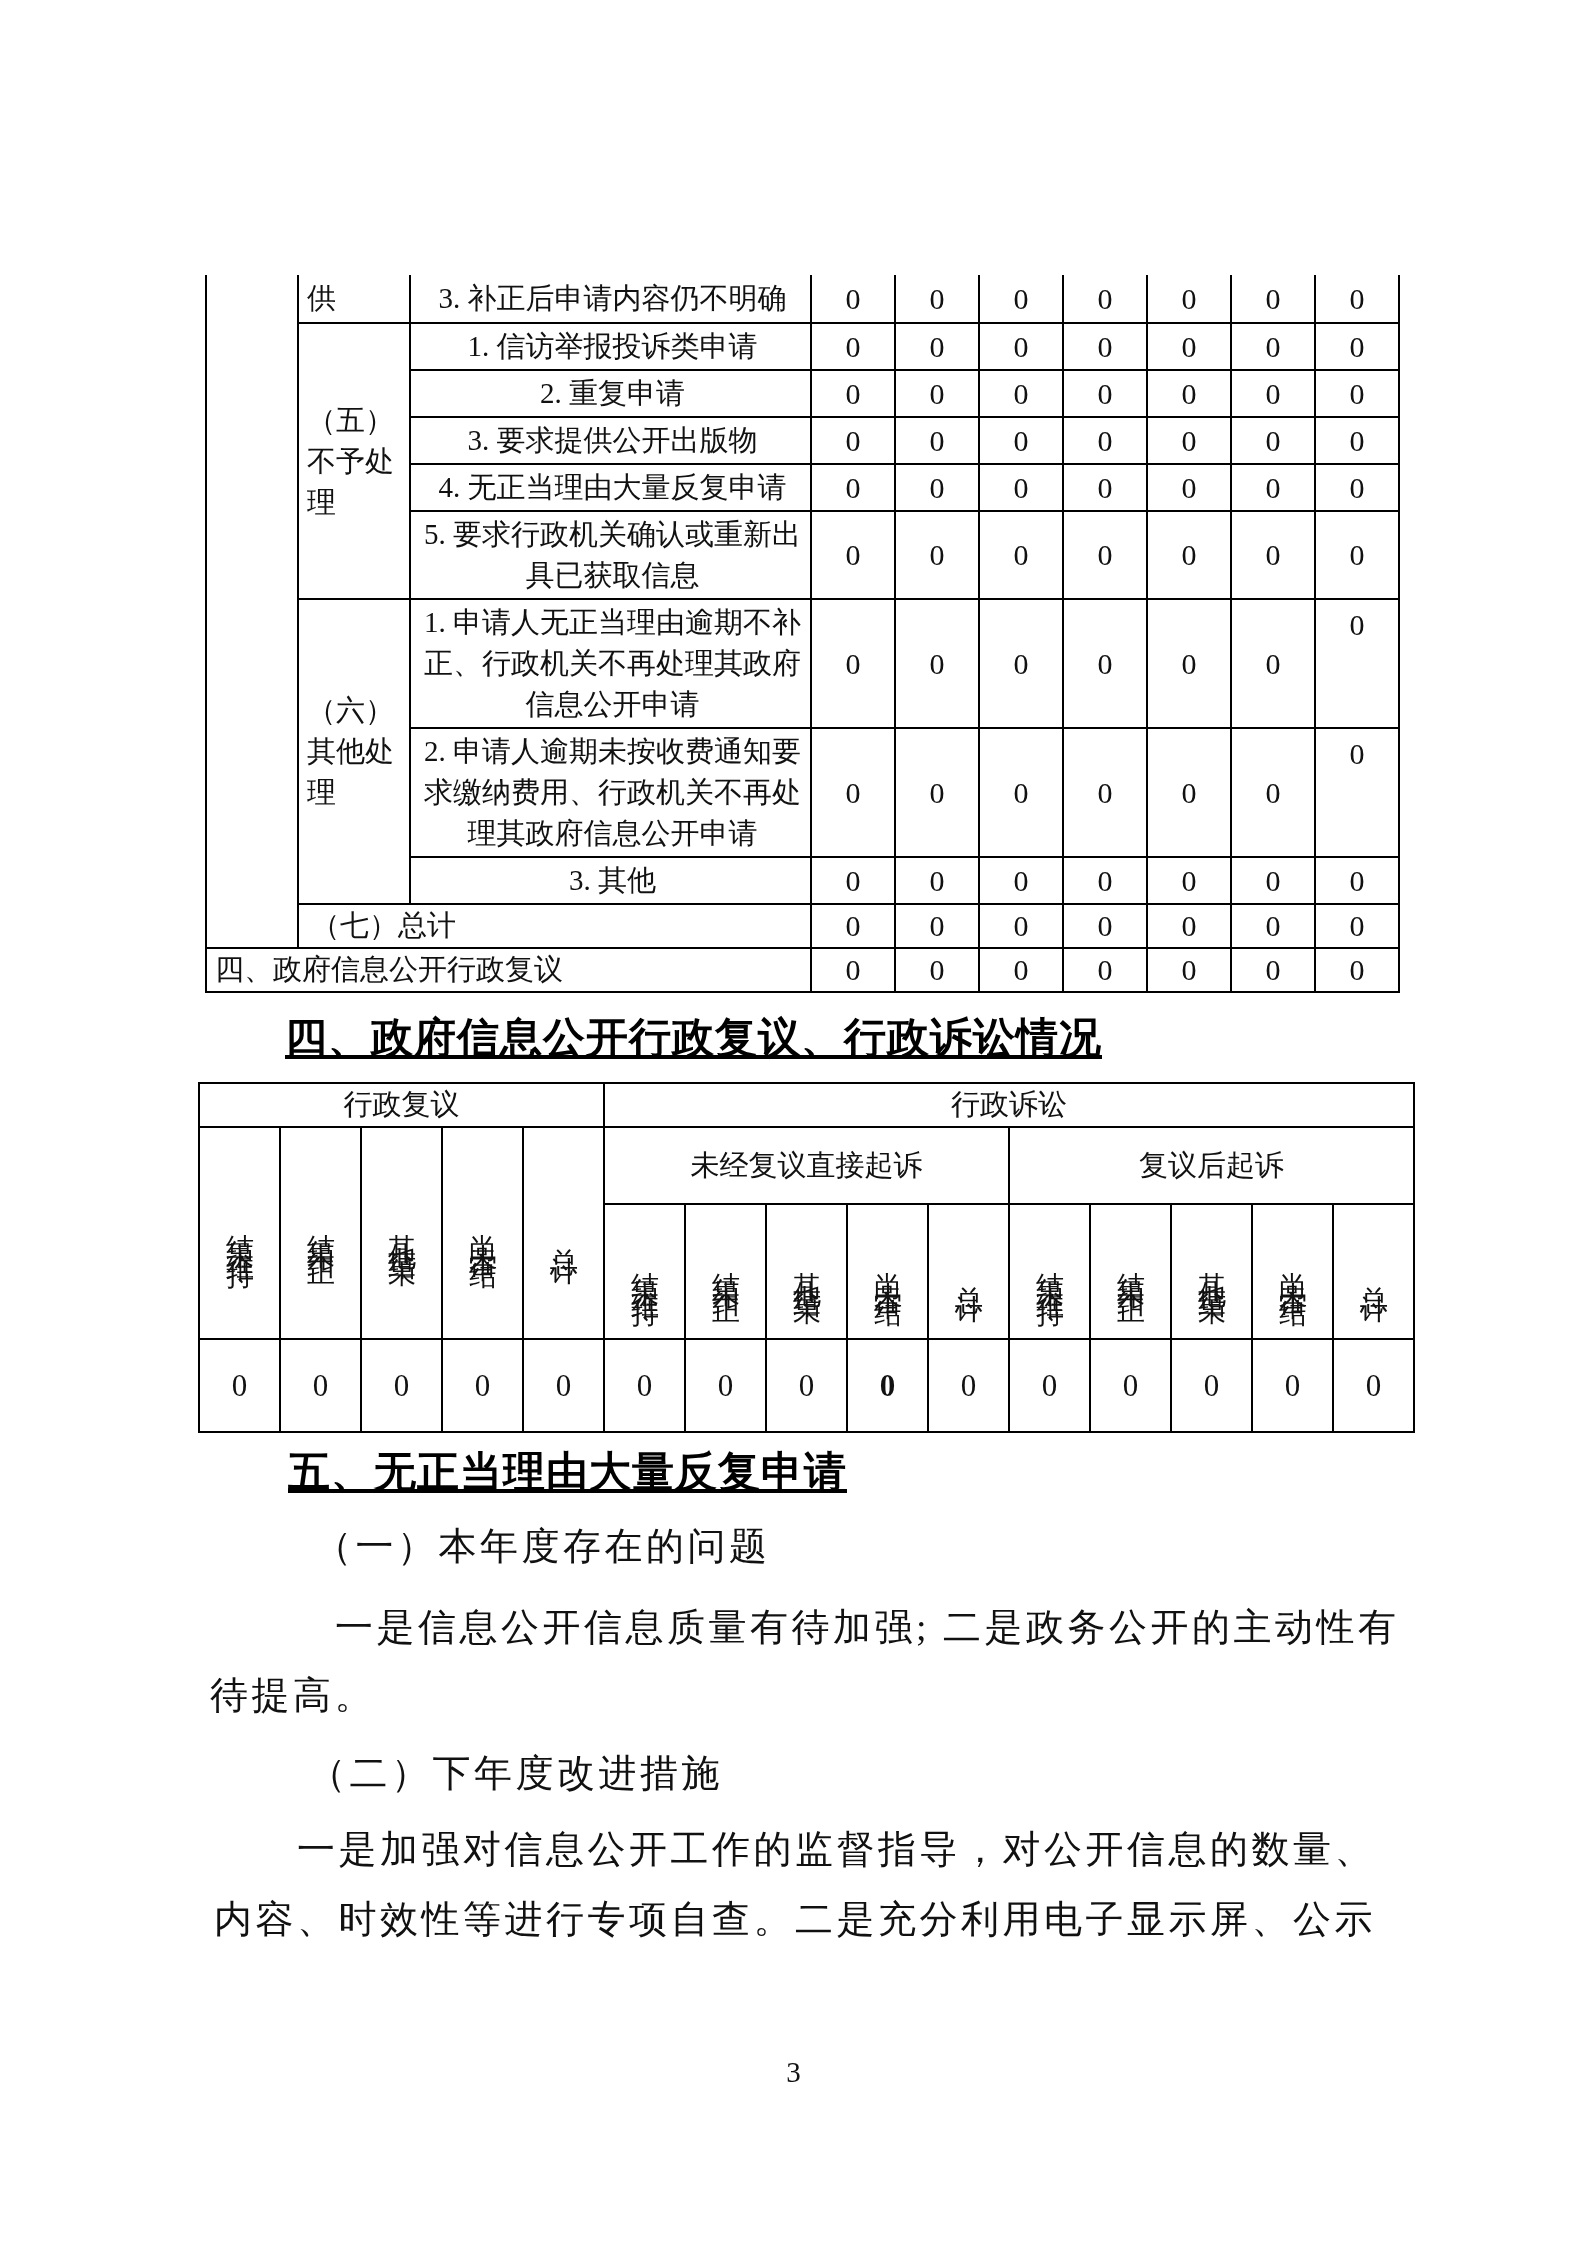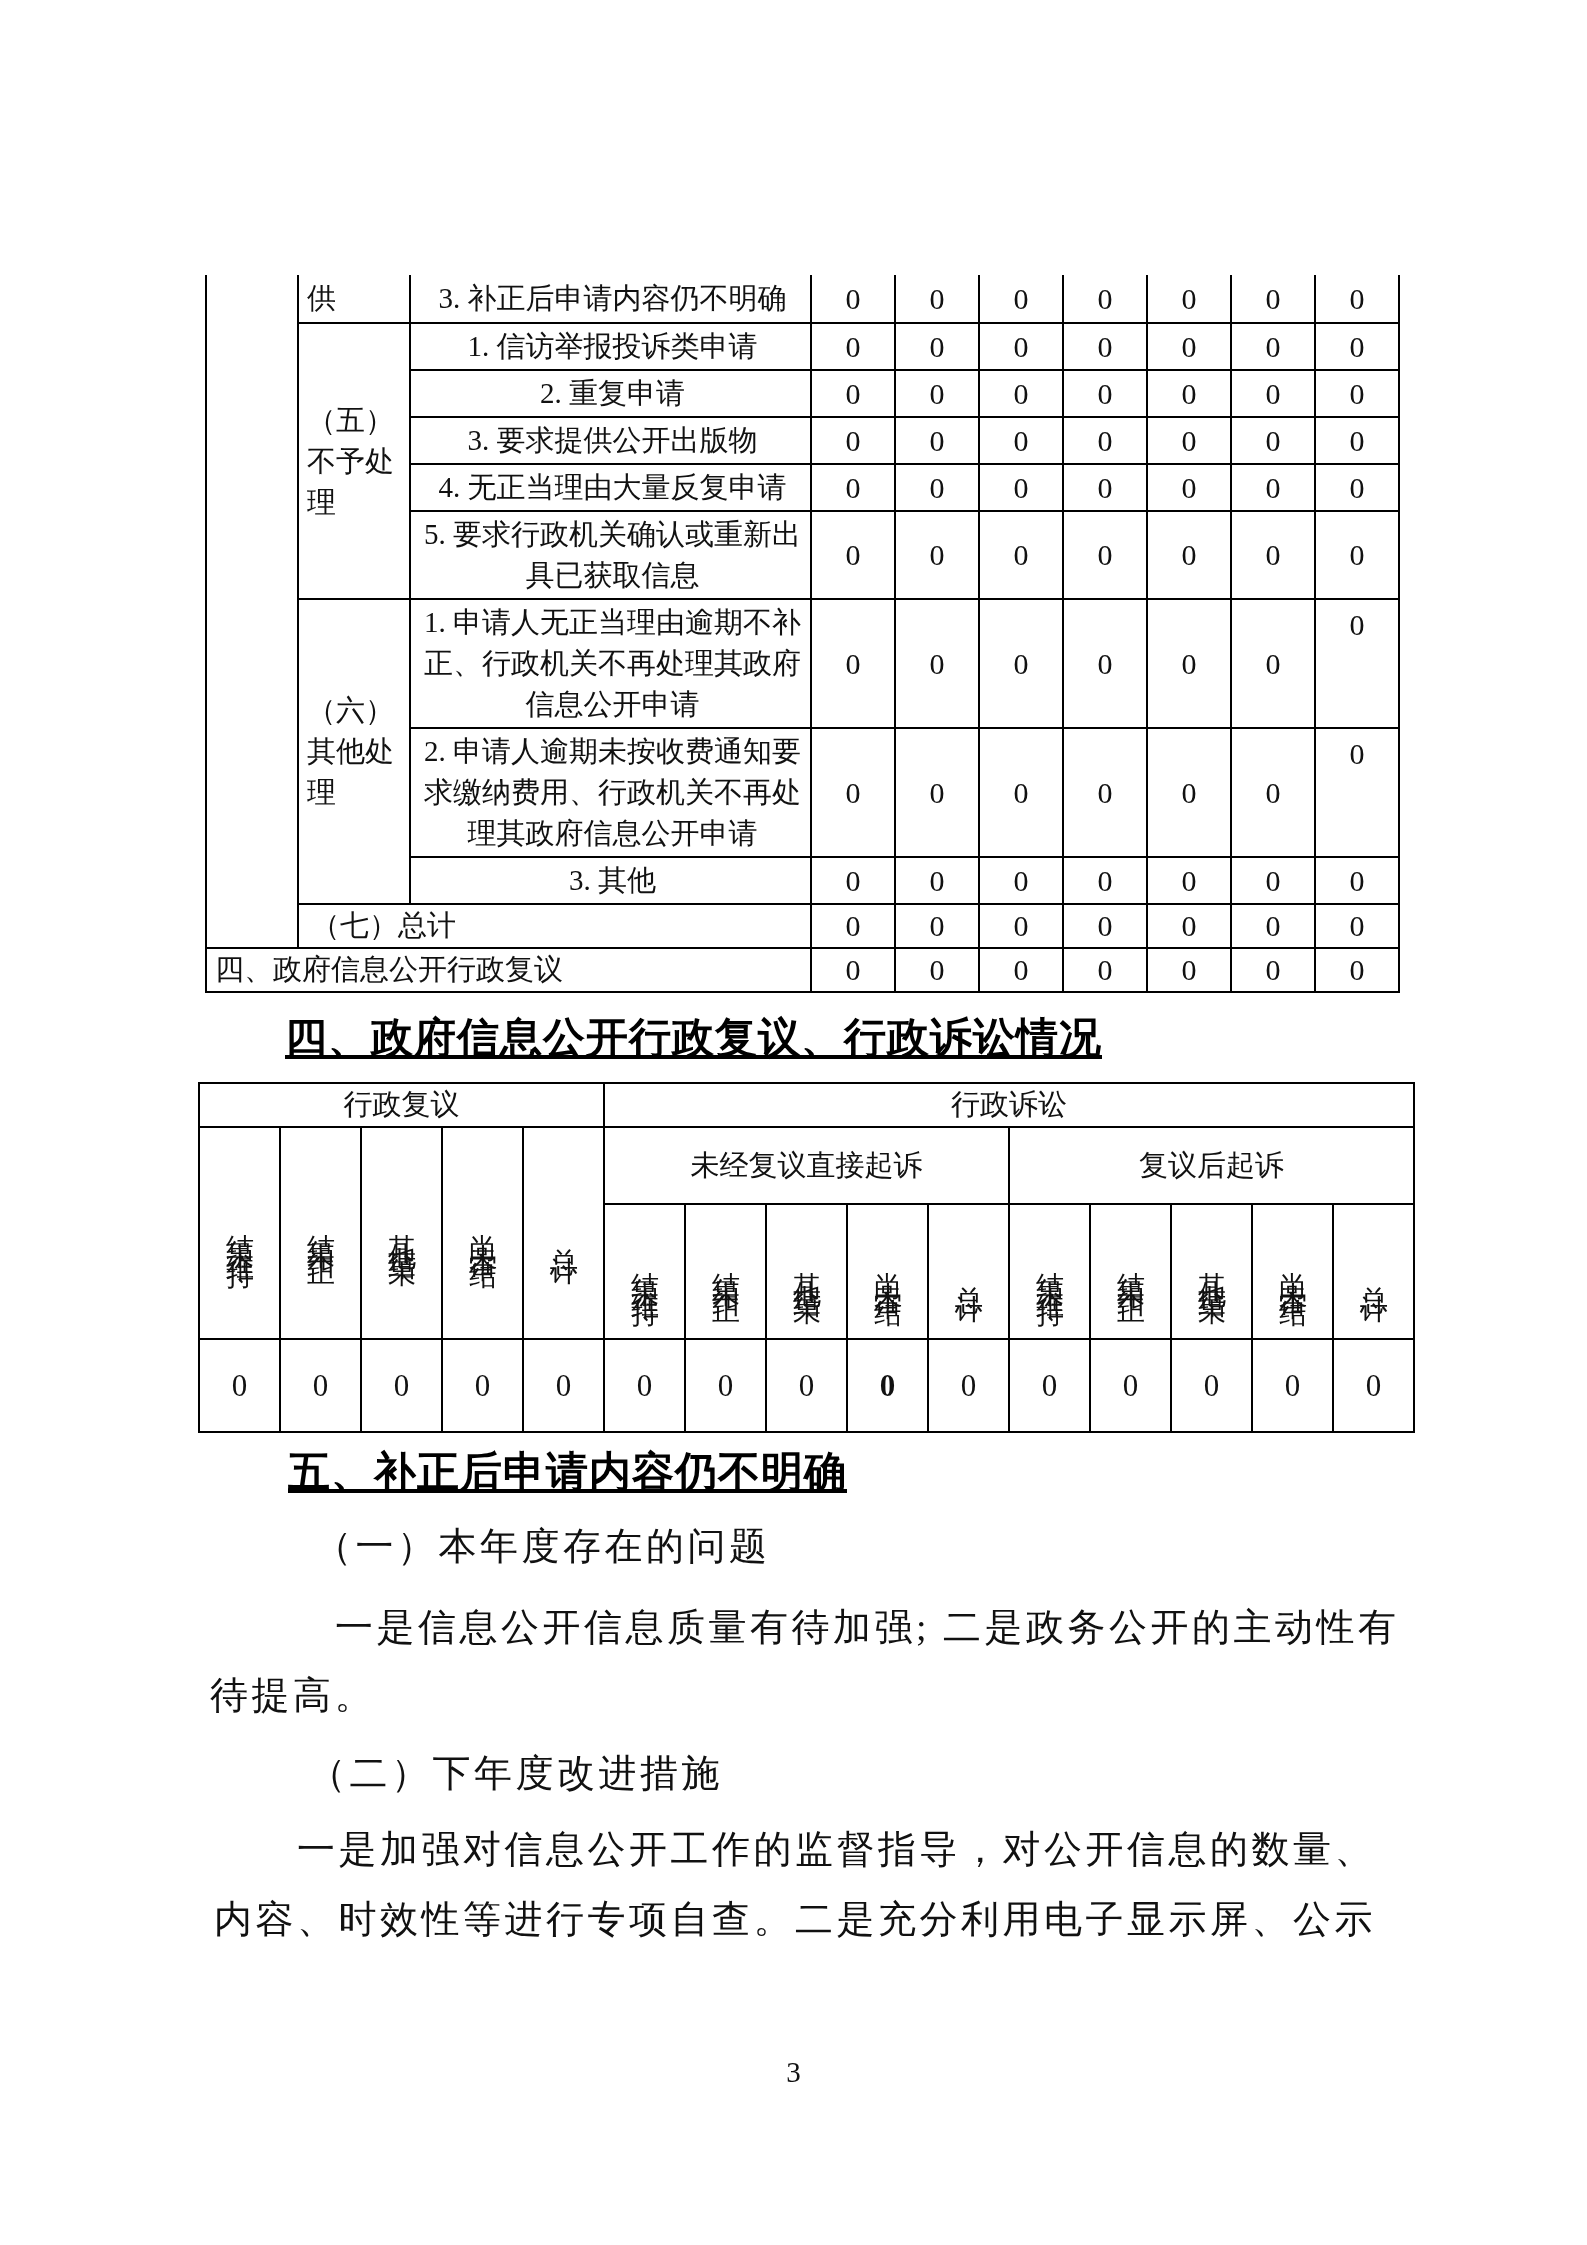--- a/index.html
+++ b/index.html
@@ -244,21 +244,21 @@
       <td class="val">0</td>
       <td class="val">0</td>
       <td class="val">0</td>
       <td class="val">0</td>
       <td class="val">0</td>
       <td class="val">0</td>
     </tr>
   </tbody>
     </table>
 
-  <div class="title title5">五、补正后申请内容仍不明确</div>
+  <div class="title title5">五、无正当理由大量反复申请</div>
 
   <div class="bl p0">（一）本年度存在的问题</div>
   <div class="bl p1">一是信息公开信息质量有待加强; 二是政务公开的主动性有</div>
   <div class="bl p2">待提高。</div>
   <div class="bl p4">一是加强对信息公开工作的监督指导，对公开信息的数量、</div>
   <div class="bl p3">（二）下年度改进措施</div>
   <div class="bl p5">内容、时效性等进行专项自查。二是充分利用电子显示屏、公示</div>
 
   <div class="pagenum">3</div>
 </div>

